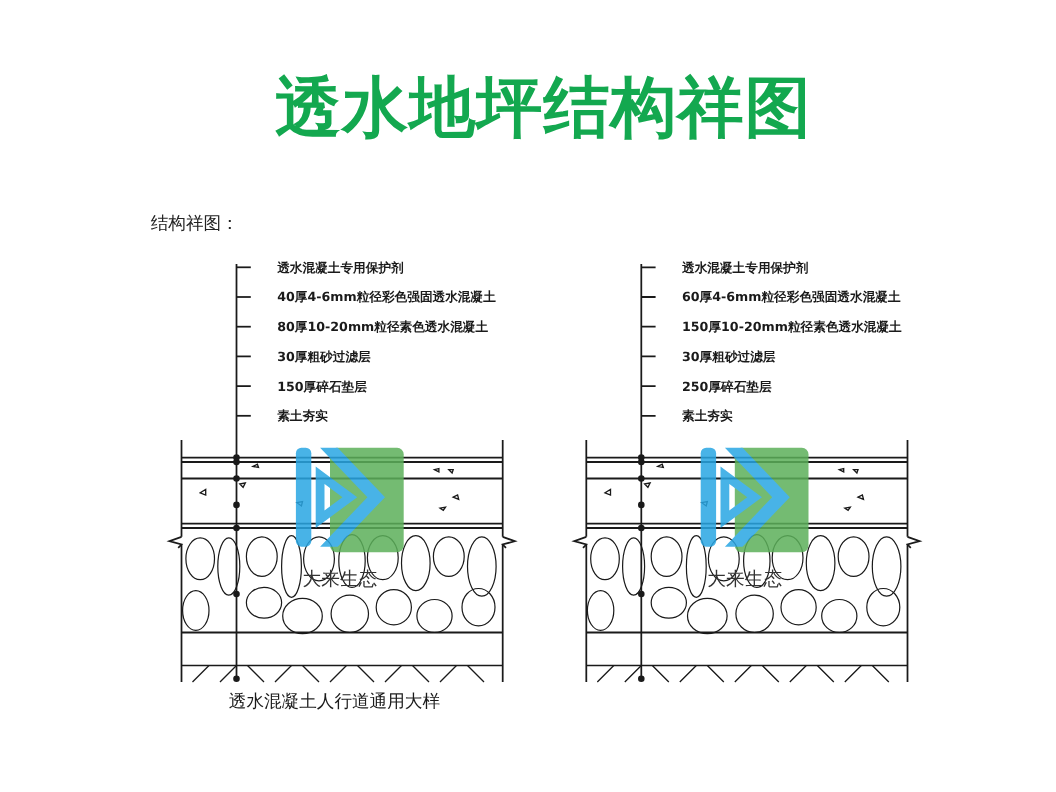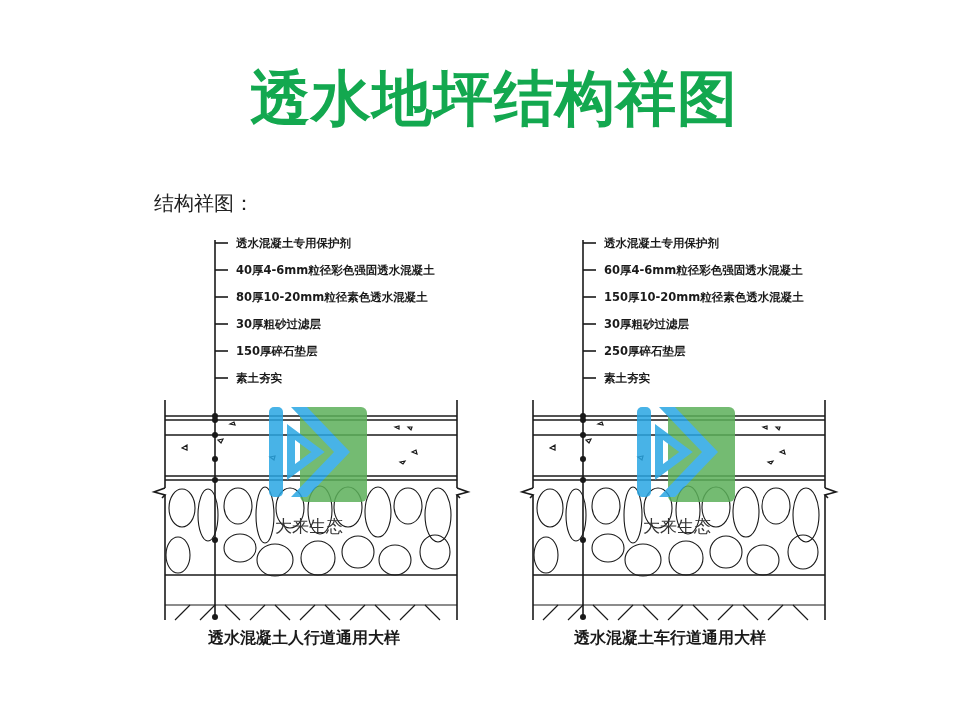--- a/index.html
+++ b/index.html
@@ -6,32 +6,32 @@
     body {
       width: 960px; height: 720px; background: #ffffff; position: relative; overflow: hidden;
       font-family: "DejaVu Sans", "Liberation Sans", sans-serif; color: #1a1a1a;
     }
     .main-title {
       position: absolute; left: 250px; top: 58px; width: 600px;
       font-size: 60px; font-weight: bold; color: #13a84f; letter-spacing: 1px; line-height: 80px;
       white-space: nowrap;
     }
     .subtitle {
-      position: absolute; left: 154px; top: 190px; font-size: 20px; line-height: 26px; color: #222;
+      position: absolute; left: 137px; top: 190px; font-size: 16px; line-height: 26px; color: #222;
     }
     .panel { position: absolute; top: 230px; width: 340px; height: 440px; }
     .panel.left { left: 150px; }
     .panel.right { left: 518px; }
     .labels { position: absolute; left: 86px; top: 4px; }
     .label {
-      position: absolute; left: 0; font-size: 11.5px; font-weight: bold; white-space: nowrap; color: #1a1a1a;
+      position: absolute; left: 16px; font-size: 11.5px; font-weight: bold; white-space: nowrap; color: #1a1a1a;
       line-height: 14px;
     }
     .caption {
-      position: absolute; top: 398px; font-size: 16px; font-weight: bold; white-space: nowrap; color: #1a1a1a;
+      position: absolute; top: 398px; font-size: 16px; font-weight: normal; white-space: nowrap; color: #1a1a1a;
     }
     .panel.left .caption { left: 58px; }
     .panel.right .caption { left: 56px; }
     svg { position: absolute; left: 0; top: 0; }
   </style>
 </head>
 <body>
 
 <div class="main-title">透水地坪结构祥图</div>
 <div class="subtitle">结构祥图：</div>
@@ -181,14 +181,13 @@
     <text x="125" y="302" font-size="17" fill="#333" font-family="DejaVu Serif, serif">大来生态</text>
   </svg>
   <div class="labels">
     <div class="label" style="top:2px">透水混凝土专用保护剂</div>
     <div class="label" style="top:29px">60厚4-6mm粒径彩色强固透水混凝土</div>
     <div class="label" style="top:56px">150厚10-20mm粒径素色透水混凝土</div>
     <div class="label" style="top:83px">30厚粗砂过滤层</div>
     <div class="label" style="top:110px">250厚碎石垫层</div>
     <div class="label" style="top:137px">素土夯实</div>
   </div>
-  <div class="caption">透水混凝土车行道通用大样</div>
 </div>
 
 </body></html>

